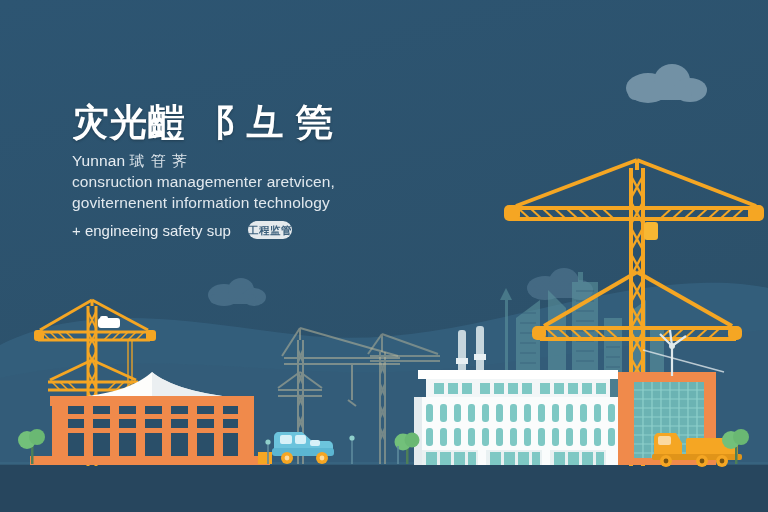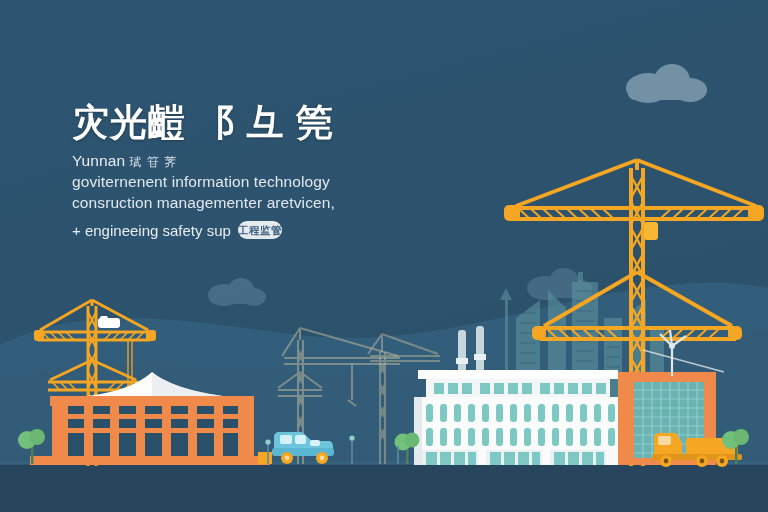--- a/index.html
+++ b/index.html
@@ -16,24 +16,24 @@
   #title{
     font-size:37px;line-height:1.05;font-weight:700;color:#ffffff;
     letter-spacing:1px;margin:0 0 8px 0;white-space:nowrap;
     text-shadow:0 1px 3px rgba(0,0,0,.28);
   }
   .sub{
     font-size:15.5px;line-height:1.33;color:#e7edf2;font-weight:400;
     letter-spacing:.1px;white-space:nowrap;
   }
   #sub1{margin-bottom:1px;}
-  #sub1 .cjk{font-size:12px;letter-spacing:1px;opacity:.93;}
+  #sub1 .cjk{font-size:15px;letter-spacing:1px;opacity:.93;}
   #sub2,#sub3{opacity:.97;}
   #line4{
-    display:flex;align-items:center;gap:7px;margin-top:7px;
+    display:flex;align-items:center;gap:17px;margin-top:7px;
     font-size:15px;color:#e7edf2;white-space:nowrap;
   }
   #badge{
     display:inline-block;background:rgba(255,255,255,.88);
     color:#3c607c;border-radius:999px;padding:2px 0;
     font-size:10.5px;letter-spacing:.5px;font-weight:600;
     filter:blur(.35px);line-height:1.4;
   }
 </style>
 </head>
@@ -552,21 +552,21 @@
     <circle cx="268" cy="442" r="2.6" fill="#8fd0cb"></circle>
     <circle cx="352" cy="438" r="2.6" fill="#8fd0cb"></circle>
   </svg>
 
   <div id="textblock">
     <div id="title">灾光䶣 ⻏ 彑 筦</div>
     <div id="sub1" class="sub">
       <span>Yunnan</span>
       <span class="cjk">珷 䇞 荠</span>
     </div>
+    <div id="sub2" class="sub">consruction managementer aretvicen,</div>
     <div id="sub3" class="sub">goviternenent information technology</div>
-    <div id="sub2" class="sub">consruction managementer aretvicen,</div>
     <div id="line4">
       <span>+ engineeing safety sup</span>
       <span id="badge">⼯程监管</span>
     </div>
   </div>
 
 </div>
 
 </body></html>

